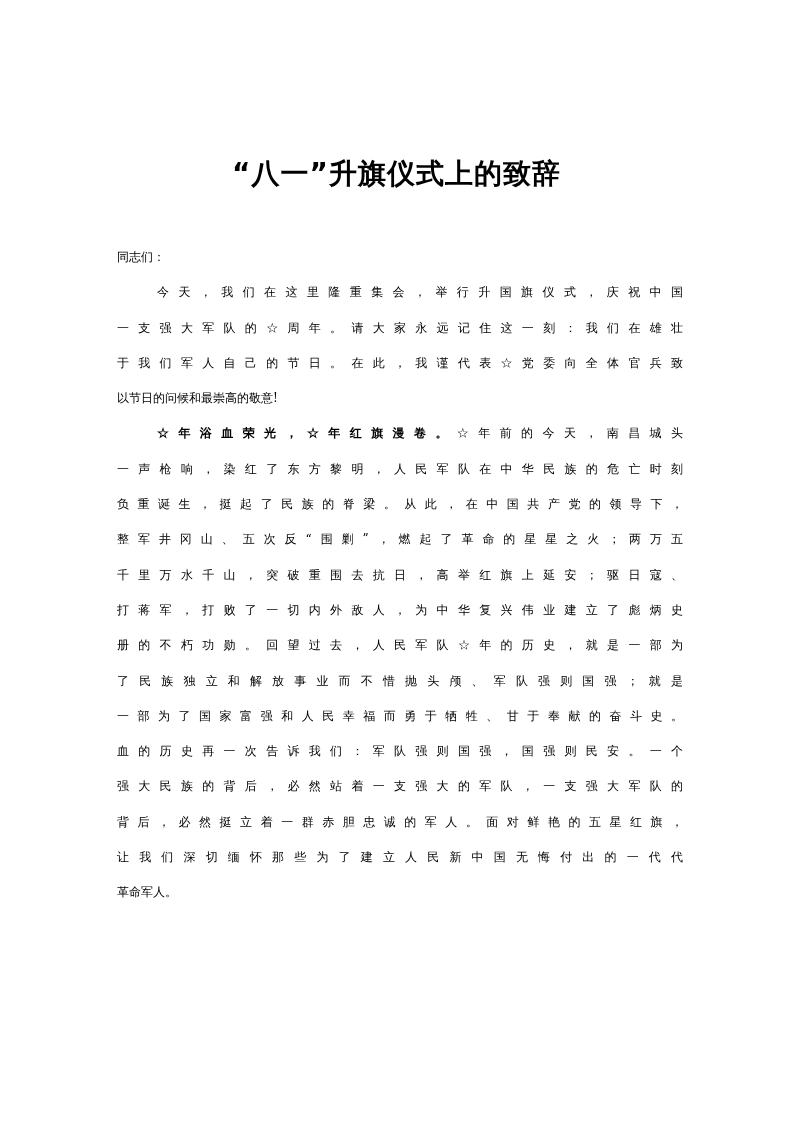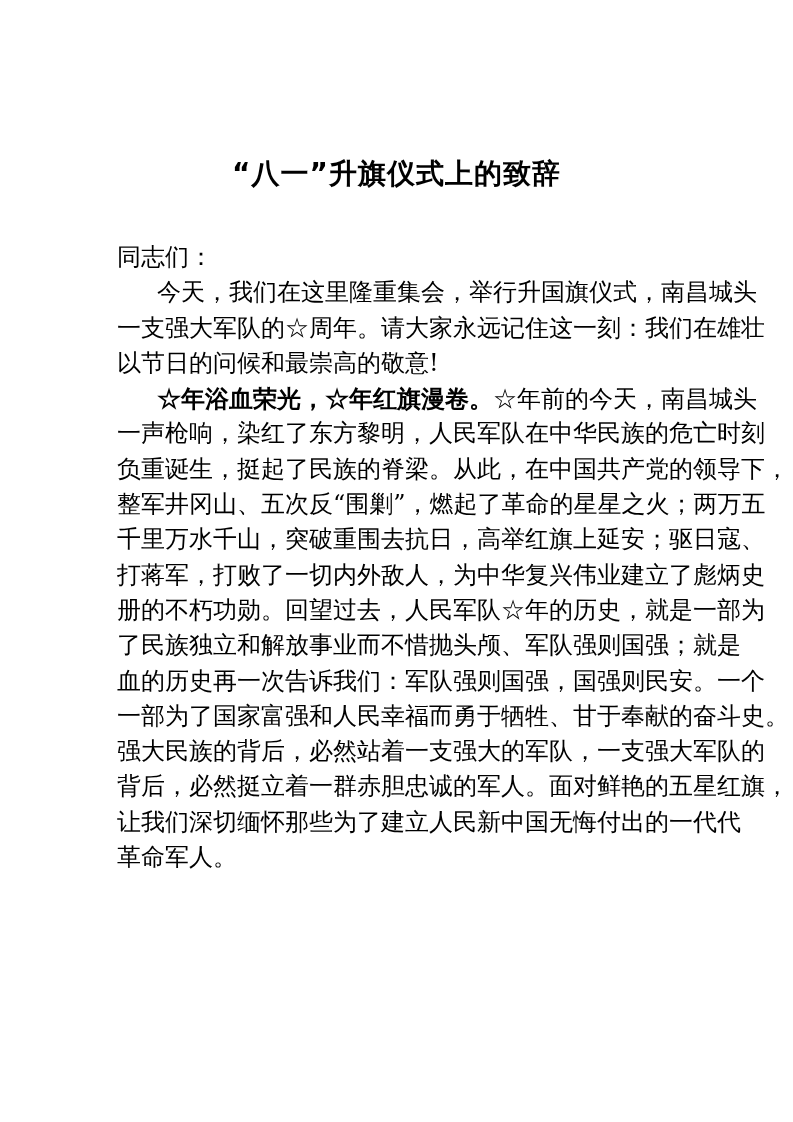--- a/index.html
+++ b/index.html
@@ -2,49 +2,50 @@
 <html><head>
 <meta charset="utf-8">
 <style>
   html, body { margin: 0; padding: 0; background: #ffffff; }
   body { width: 793px; height: 1122px; position: relative; overflow: hidden;
          font-family: "DejaVu Serif", "Liberation Serif", serif; color: #000; }
   .title { position: absolute; top: 154px; left: 0; width: 793px; text-align: center;
            font-family: "DejaVu Sans", "Liberation Sans", sans-serif;
            font-weight: bold; font-size: 28px; line-height: 40px; letter-spacing: 1px; }
   .body { position: absolute; top: 240px; left: 117px; width: 566px; }
-  .line { height: 35.3px; line-height: 35.3px; font-size: 24px; white-space: nowrap;
+  .line { height: 35.3px; line-height: 35.3px; font-size: 12px; white-space: nowrap;
           text-align: justify; text-align-last: justify; letter-spacing: 0; }
   .line.last { text-align-last: left; }
   .indent { padding-left: 40px; }
   .bold { font-weight: bold; margin-top: 21px; }
 </style>
 </head>
 <body>
 
 <div class="title">“八一”升旗仪式上的致辞</div>
 
 <div class="body">
   <div class="line last">同志们：</div>
 
   <div>
-    <div class="line indent">今天，我们在这里隆重集会，举行升国旗仪式，南昌城头</div>
+    <div class="line indent">今天，我们在这里隆重集会，举行升国旗仪式，庆祝中国</div>
     <div class="line">一支强大军队的☆周年。请大家永远记住这一刻：我们在雄壮</div>
+    <div class="line">于我们军人自己的节日。在此，我谨代表☆党委向全体官兵致</div>
     <div class="line last">以节日的问候和最崇高的敬意!</div>
   </div>
 
   <div>
     <div class="line indent"><span class="bold">☆年浴血荣光，☆年红旗漫卷。</span><span>☆年前的今天，南昌城头</span></div>
     <div class="line">一声枪响，染红了东方黎明，人民军队在中华民族的危亡时刻</div>
     <div class="line">负重诞生，挺起了民族的脊梁。从此，在中国共产党的领导下，</div>
     <div class="line">整军井冈山、五次反“围剿”，燃起了革命的星星之火；两万五</div>
     <div class="line">千里万水千山，突破重围去抗日，高举红旗上延安；驱日寇、</div>
     <div class="line">打蒋军，打败了一切内外敌人，为中华复兴伟业建立了彪炳史</div>
     <div class="line">册的不朽功勋。回望过去，人民军队☆年的历史，就是一部为</div>
     <div class="line">了民族独立和解放事业而不惜抛头颅、军队强则国强；就是</div>
+    <div class="line">一部为了国家富强和人民幸福而勇于牺牲、甘于奉献的奋斗史。</div>
     <div class="line">血的历史再一次告诉我们：军队强则国强，国强则民安。一个</div>
-    <div class="line">一部为了国家富强和人民幸福而勇于牺牲、甘于奉献的奋斗史。</div>
     <div class="line">强大民族的背后，必然站着一支强大的军队，一支强大军队的</div>
     <div class="line">背后，必然挺立着一群赤胆忠诚的军人。面对鲜艳的五星红旗，</div>
     <div class="line">让我们深切缅怀那些为了建立人民新中国无悔付出的一代代</div>
     <div class="line last">革命军人。</div>
   </div>
 </div>
 
 </body></html>

